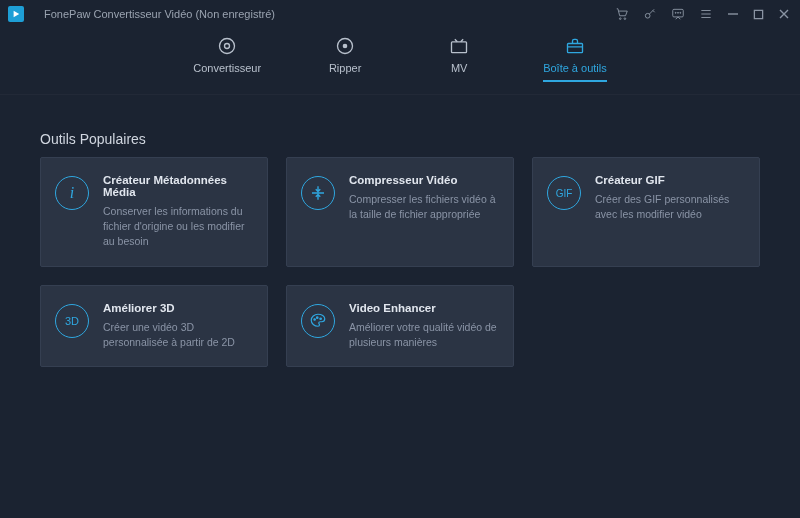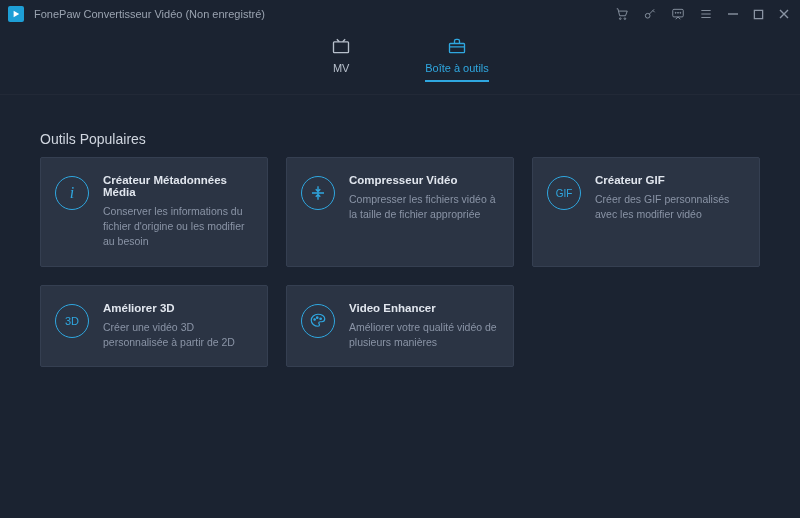--- a/index.html
+++ b/index.html
@@ -10,21 +10,21 @@
     color: #b8c0cc;
     overflow: hidden;
   }
   .titlebar {
     height: 28px;
     display: flex; align-items: center; justify-content: space-between;
     padding: 0 10px 0 8px;
     font-size: 11px;
     color: #9aa3b0;
   }
-  .titlebar-left { display: flex; align-items: center; gap: 10px; }
+  .titlebar-left { display: flex; align-items: center; gap: 20px; }
   .logo {
     width: 16px; height: 16px;
     background: #1e9fd6;
     border-radius: 2px;
     display: flex; align-items: center; justify-content: center;
   }
   .logo svg { width: 8px; height: 8px; }
   .titlebar-right { display: flex; align-items: center; gap: 14px; }
   .titlebar-right .win-icon { color: #8a94a3; display: flex; align-items: center; cursor: pointer; }
   .tabs {
@@ -126,20 +126,38 @@
           <path d="M2 2l8 8M10 2l-8 8"></path>
         </svg>
     </span>
   </div>
 </div>
 
 <div class="tabs">
   <div class="tab">
     <span class="tab-icon">
       <svg width="22" height="22" viewBox="0 0 24 24" fill="none" stroke="currentColor" stroke-width="1.6">
+          <circle cx="12" cy="12" r="9"></circle>
+          <circle cx="12" cy="12" r="3"></circle>
+        </svg>
+    </span>
+    <span>Convertisseur</span>
+  </div>
+  <div class="tab">
+    <span class="tab-icon">
+      <svg width="22" height="22" viewBox="0 0 24 24" fill="none" stroke="currentColor" stroke-width="1.6">
+          <circle cx="12" cy="12" r="9"></circle>
+          <circle cx="12" cy="12" r="2" fill="currentColor"></circle>
+        </svg>
+    </span>
+    <span>Ripper</span>
+  </div>
+  <div class="tab">
+    <span class="tab-icon">
+      <svg width="22" height="22" viewBox="0 0 24 24" fill="none" stroke="currentColor" stroke-width="1.6">
           <rect x="3" y="7" width="18" height="13" rx="1"></rect>
           <path d="M7 4l3 3M17 4l-3 3"></path>
         </svg>
     </span>
     <span>MV</span>
   </div>
   <div class="tab active">
     <span class="tab-icon">
       <svg width="22" height="22" viewBox="0 0 24 24" fill="none" stroke="#2fa7e0" stroke-width="1.6">
           <rect x="3" y="9" width="18" height="11" rx="1"></rect>

